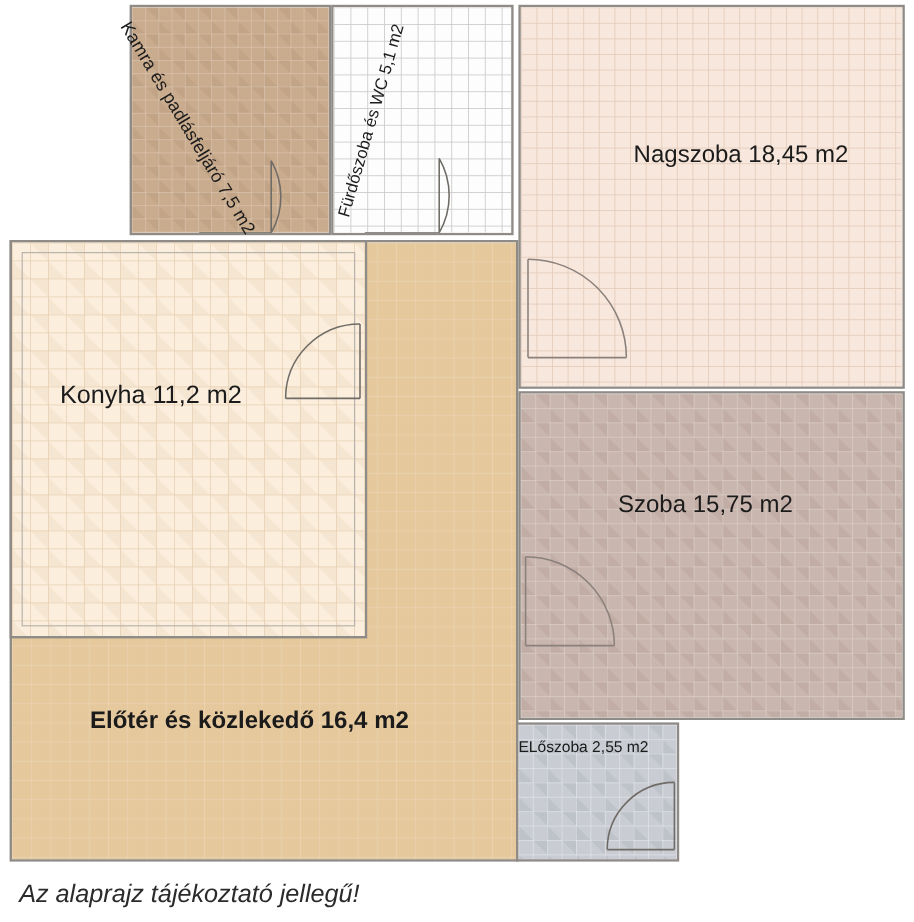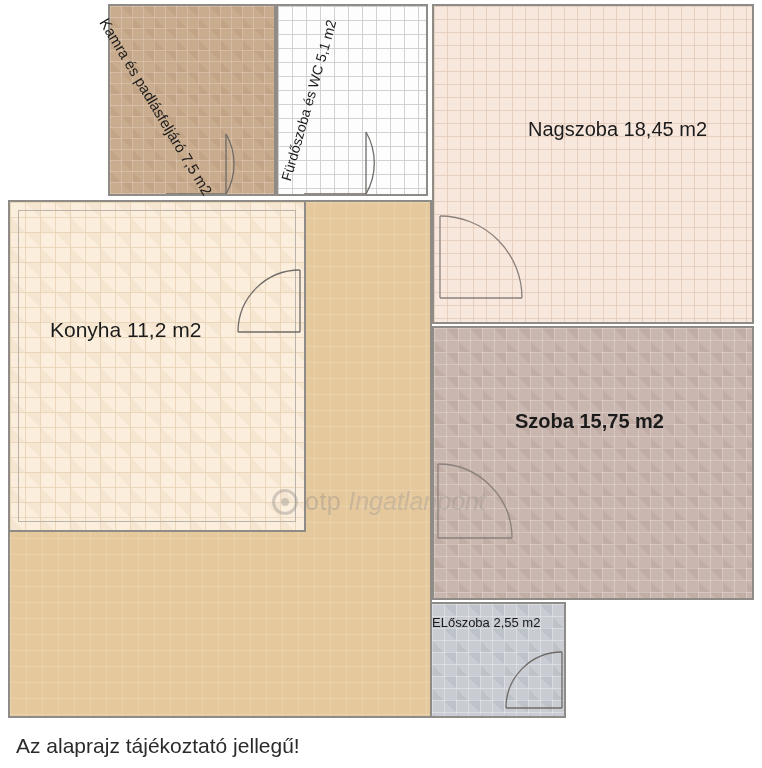--- a/index.html
+++ b/index.html
@@ -138,25 +138,26 @@
     color: #9c9892;
     font-style: italic;
   }
 
   .footer-note {
     position: absolute;
     left: 16px;
     top: 734px;
     font-size: 21px;
     color: #2b2b2b;
+    font-style: italic;
   }
 
   
   .lbl-nagyszoba { left: 500px; top: 118px; font-size: 20px; margin-left: 28px; }
-  .lbl-szoba     { left: 515px; top: 410px; font-size: 20px; font-weight: bold; }
+  .lbl-szoba     { left: 515px; top: 410px; font-size: 20px; }
   .lbl-konyha    { left: 50px;  top: 318px; font-size: 21px; text-align: right; }
   .lbl-eloter    { left: 75px;  top: 590px; font-size: 20px; font-weight: bold; }
   .lbl-eloszoba  { left: 432px; top: 615px; font-size: 13px; text-align: center; }
   .lbl-kamra {
     left: 108px; top: 10px;
     font-size: 15px;
     transform-origin: left top;
     transform: rotate(59deg);
     padding-left: 6px;
   }
@@ -208,20 +209,21 @@
       <path d="M 4 136 A 74 74 0 0 1 78 210" fill="none" stroke="#8b817c" stroke-width="1.3"></path>
       <line x1="78" y1="210" x2="4" y2="210" stroke="#8b817c" stroke-width="1.3"></line>
       <line x1="4" y1="136" x2="4" y2="210" stroke="#8b817c" stroke-width="1.3"></line>
     </svg>
   </div>
   <div class="label lbl-szoba">Szoba 15,75 m2</div>
 
   <div class="room" style="left:8px; top:200px; width:424px; height:518px;">
     <div class="tiles fill-eloter"></div>
   </div>
+  <div class="label lbl-eloter">Előtér és közlekedő 16,4 m2</div>
 
   <div class="room" style="left:8px; top:200px; width:298px; height:332px;">
     <div class="tiles fill-konyha"></div>
     <div class="room-inner-border" style="left:8px; top:8px; right:8px; bottom:8px;"></div>
     <svg class="door-arc" width="298" height="332" viewBox="0 0 298 332" style="left:0;top:0;">
       <path d="M 290 68 A 62 62 0 0 0 228 130" fill="none" stroke="#6f6b66" stroke-width="1.3"></path>
       <line x1="228" y1="130" x2="290" y2="130" stroke="#6f6b66" stroke-width="1.3"></line>
       <line x1="290" y1="68" x2="290" y2="130" stroke="#6f6b66" stroke-width="1.3"></line>
     </svg>
   </div>
@@ -230,21 +232,16 @@
   <div class="room" style="left:430px; top:602px; width:136px; height:116px;">
     <div class="tiles fill-eloszoba"></div>
     <svg class="door-arc" width="136" height="116" viewBox="0 0 136 116" style="left:0;top:0;">
       <path d="M 130 48 A 56 56 0 0 0 74 104" fill="none" stroke="#6f6b66" stroke-width="1.3"></path>
       <line x1="74" y1="104" x2="130" y2="104" stroke="#6f6b66" stroke-width="1.3"></line>
       <line x1="130" y1="48" x2="130" y2="104" stroke="#6f6b66" stroke-width="1.3"></line>
     </svg>
   </div>
   <div class="label lbl-eloszoba">ELőszoba 2,55 m2</div>
 
-  <div class="watermark">
-    <div class="wm-logo"></div>
-    <span class="wm-text-otp">otp</span>
-    <span class="wm-text-ing">Ingatlanpont</span>
-  </div>
 
 </div>
 
 <div class="footer-note">Az alaprajz tájékoztató jellegű!</div>
 
 </body></html>

